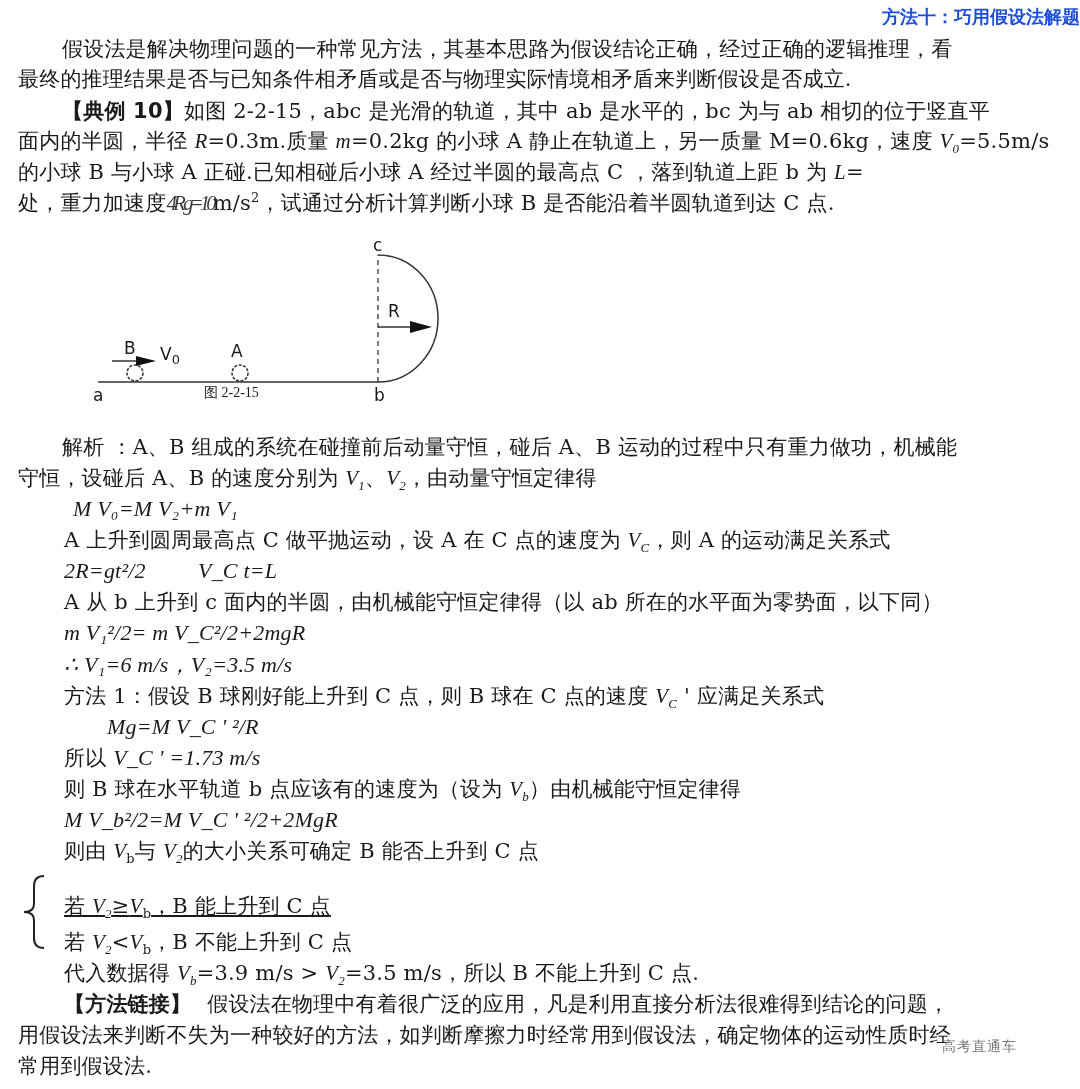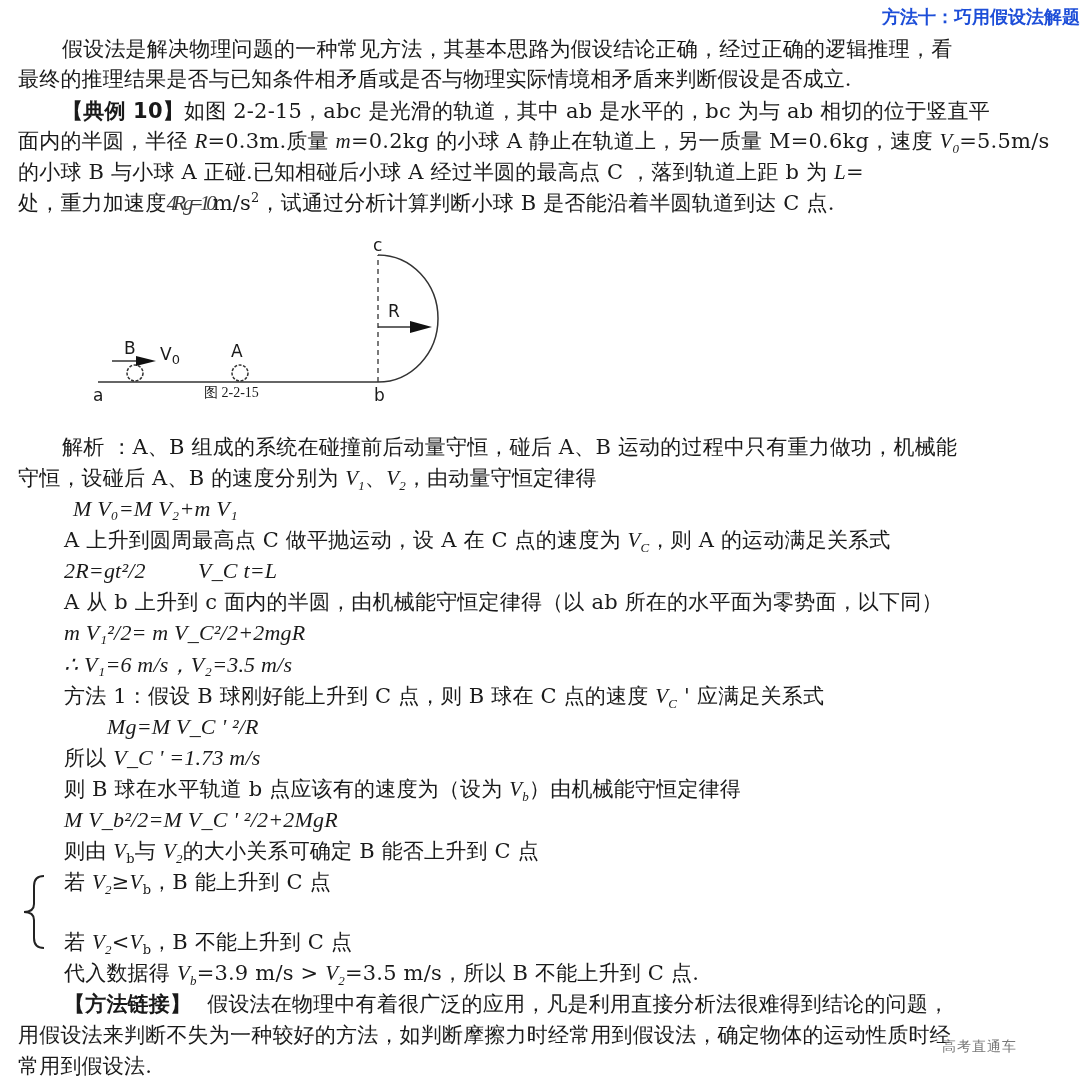--- a/index.html
+++ b/index.html
@@ -99,21 +99,21 @@
   <span>则 B 球在水平轨道 b 点应该有的速度为（设为 </span><span class="it">V</span><sub class="it">b</sub><span>）由机械能守恒定律得</span>
 </div>
 <div class="line eq" style="top:805px; left:64px;">M V_b²/2=M V_C ' ²/2+2MgR</div>
 <div class="line" style="top:836px; left:64px;">
   <span>则由 </span><span class="it">V</span><sub>b</sub><span>与 </span><span class="it">V</span><sub class="it">2</sub><span>的大小关系可确定 B 能否上升到 C 点</span>
 </div>
 
 <svg class="brace" width="30" height="80" viewBox="0 0 30 80">
   <path d="M26 4 Q 16 4 16 14 L 16 32 Q 16 40 6 40 Q 16 40 16 48 L 16 66 Q 16 76 26 76" fill="none" stroke="#222" stroke-width="2"></path>
 </svg>
-<div class="line" style="top:867px; left:64px;">
+<div class="line" style="top:891px; left:64px;text-decoration:underline;">
   <span>若 </span><span class="it">V</span><sub class="it">2</sub><span>≥</span><span class="it">V</span><sub>b</sub><span>，B 能上升到 C 点</span>
 </div>
 <div class="line" style="top:927px; left:64px;">
   <span>若 </span><span class="it">V</span><sub class="it">2</sub><span>&lt;</span><span class="it">V</span><sub>b</sub><span>，B 不能上升到 C 点</span>
 </div>
 <div class="line" style="top:958px; left:64px;">
   <span>代入数据得 </span><span class="it">V</span><sub class="it">b</sub><span>=3.9 m/s &gt; </span><span class="it">V</span><sub class="it">2</sub><span>=3.5 m/s，所以 B 不能上升到 C 点.</span>
 </div>
 
 <div class="line" style="top:989px; left:64px;">

